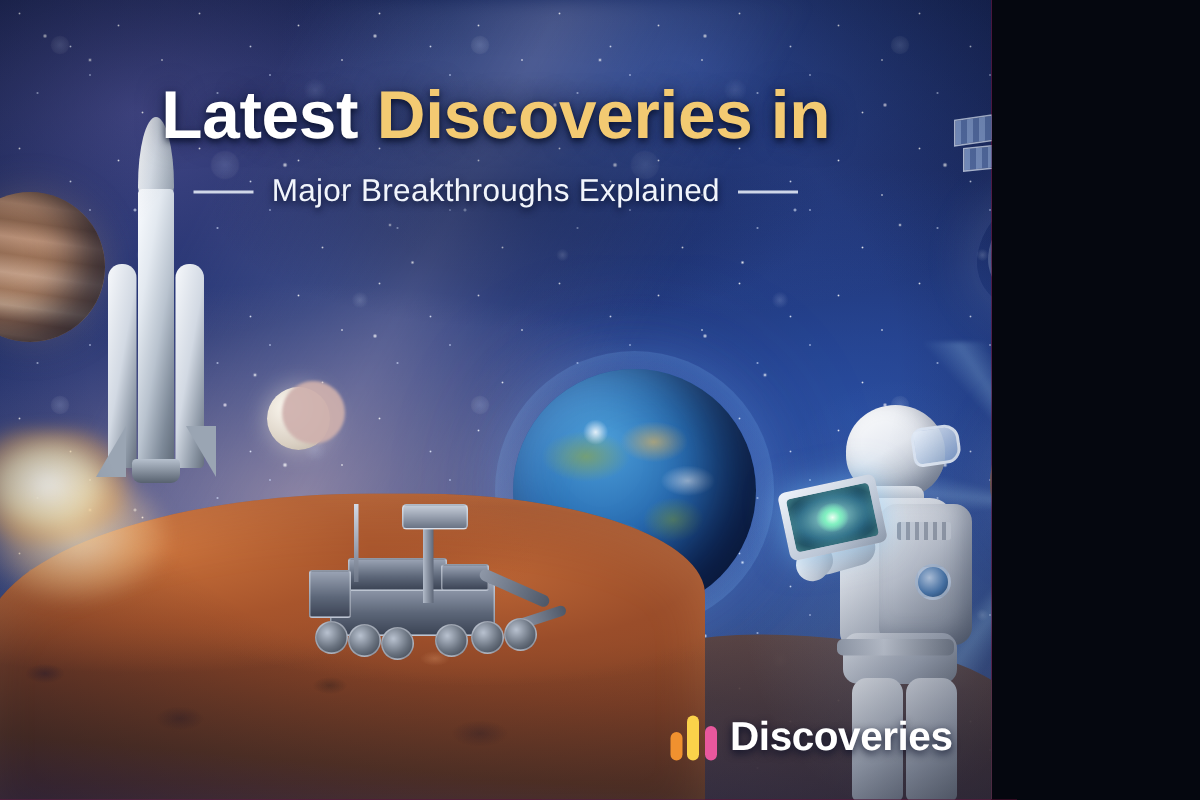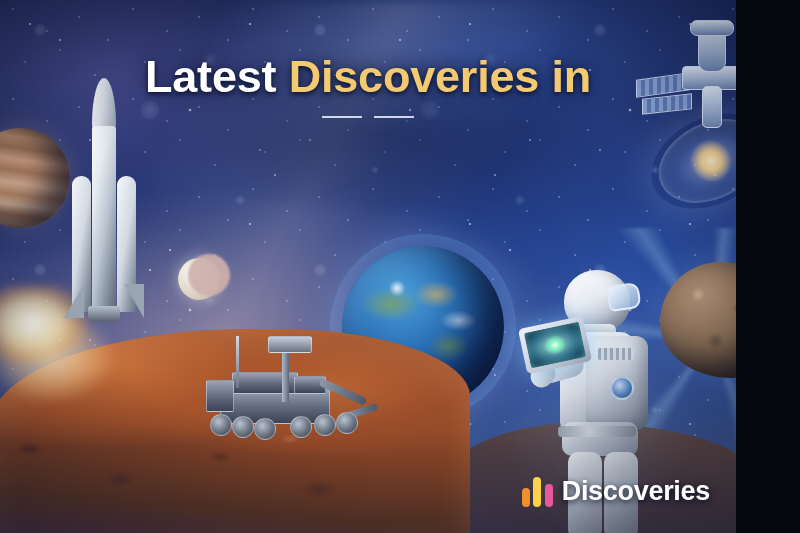--- a/index.html
+++ b/index.html
@@ -1,17 +1,17 @@
 <!DOCTYPE html>
 <html><head>
 <meta charset="utf-8">
 <style>
   html,body{margin:0;padding:0;background:#05070f;}
   #banner{
-    position:relative;width:736px;height:533px;overflow:hidden;
+    position:relative;width:661px;height:533px;overflow:hidden;
     font-family:"Liberation Sans", sans-serif;
     background:#be185d;
   }
   .layer{position:absolute;inset:0;}
 
   
   #sky{
     background:
       radial-gradient(ellipse 60% 45% at 70% 8%, rgba(60,96,186,.55), rgba(0,0,0,0) 70%),
       radial-gradient(ellipse 48% 40% at 14% 14%, rgba(118,112,190,.45), rgba(0,0,0,0) 72%),
@@ -411,20 +411,21 @@
     </div>
   </div>
 
   <div class="layer" id="vignette"></div>
   <div id="text-scrim"></div>
 
   <div id="headline">
     <div class="title-line"><span class="t-white">Latest </span><span class="t-gold">Discoveries in</span></div>
     <div id="subtitle-row">
       <span class="sub-rule"></span>
+      <span id="subtitle">Major Breakthroughs Explained</span>
       <span class="sub-rule"></span>
     </div>
   </div>
 
   <div id="logo">
     <div id="logo-bars">
       <span class="logo-bar" id="logo-bar-1"></span>
       <span class="logo-bar" id="logo-bar-2"></span>
       <span class="logo-bar" id="logo-bar-3"></span>
     </div>

